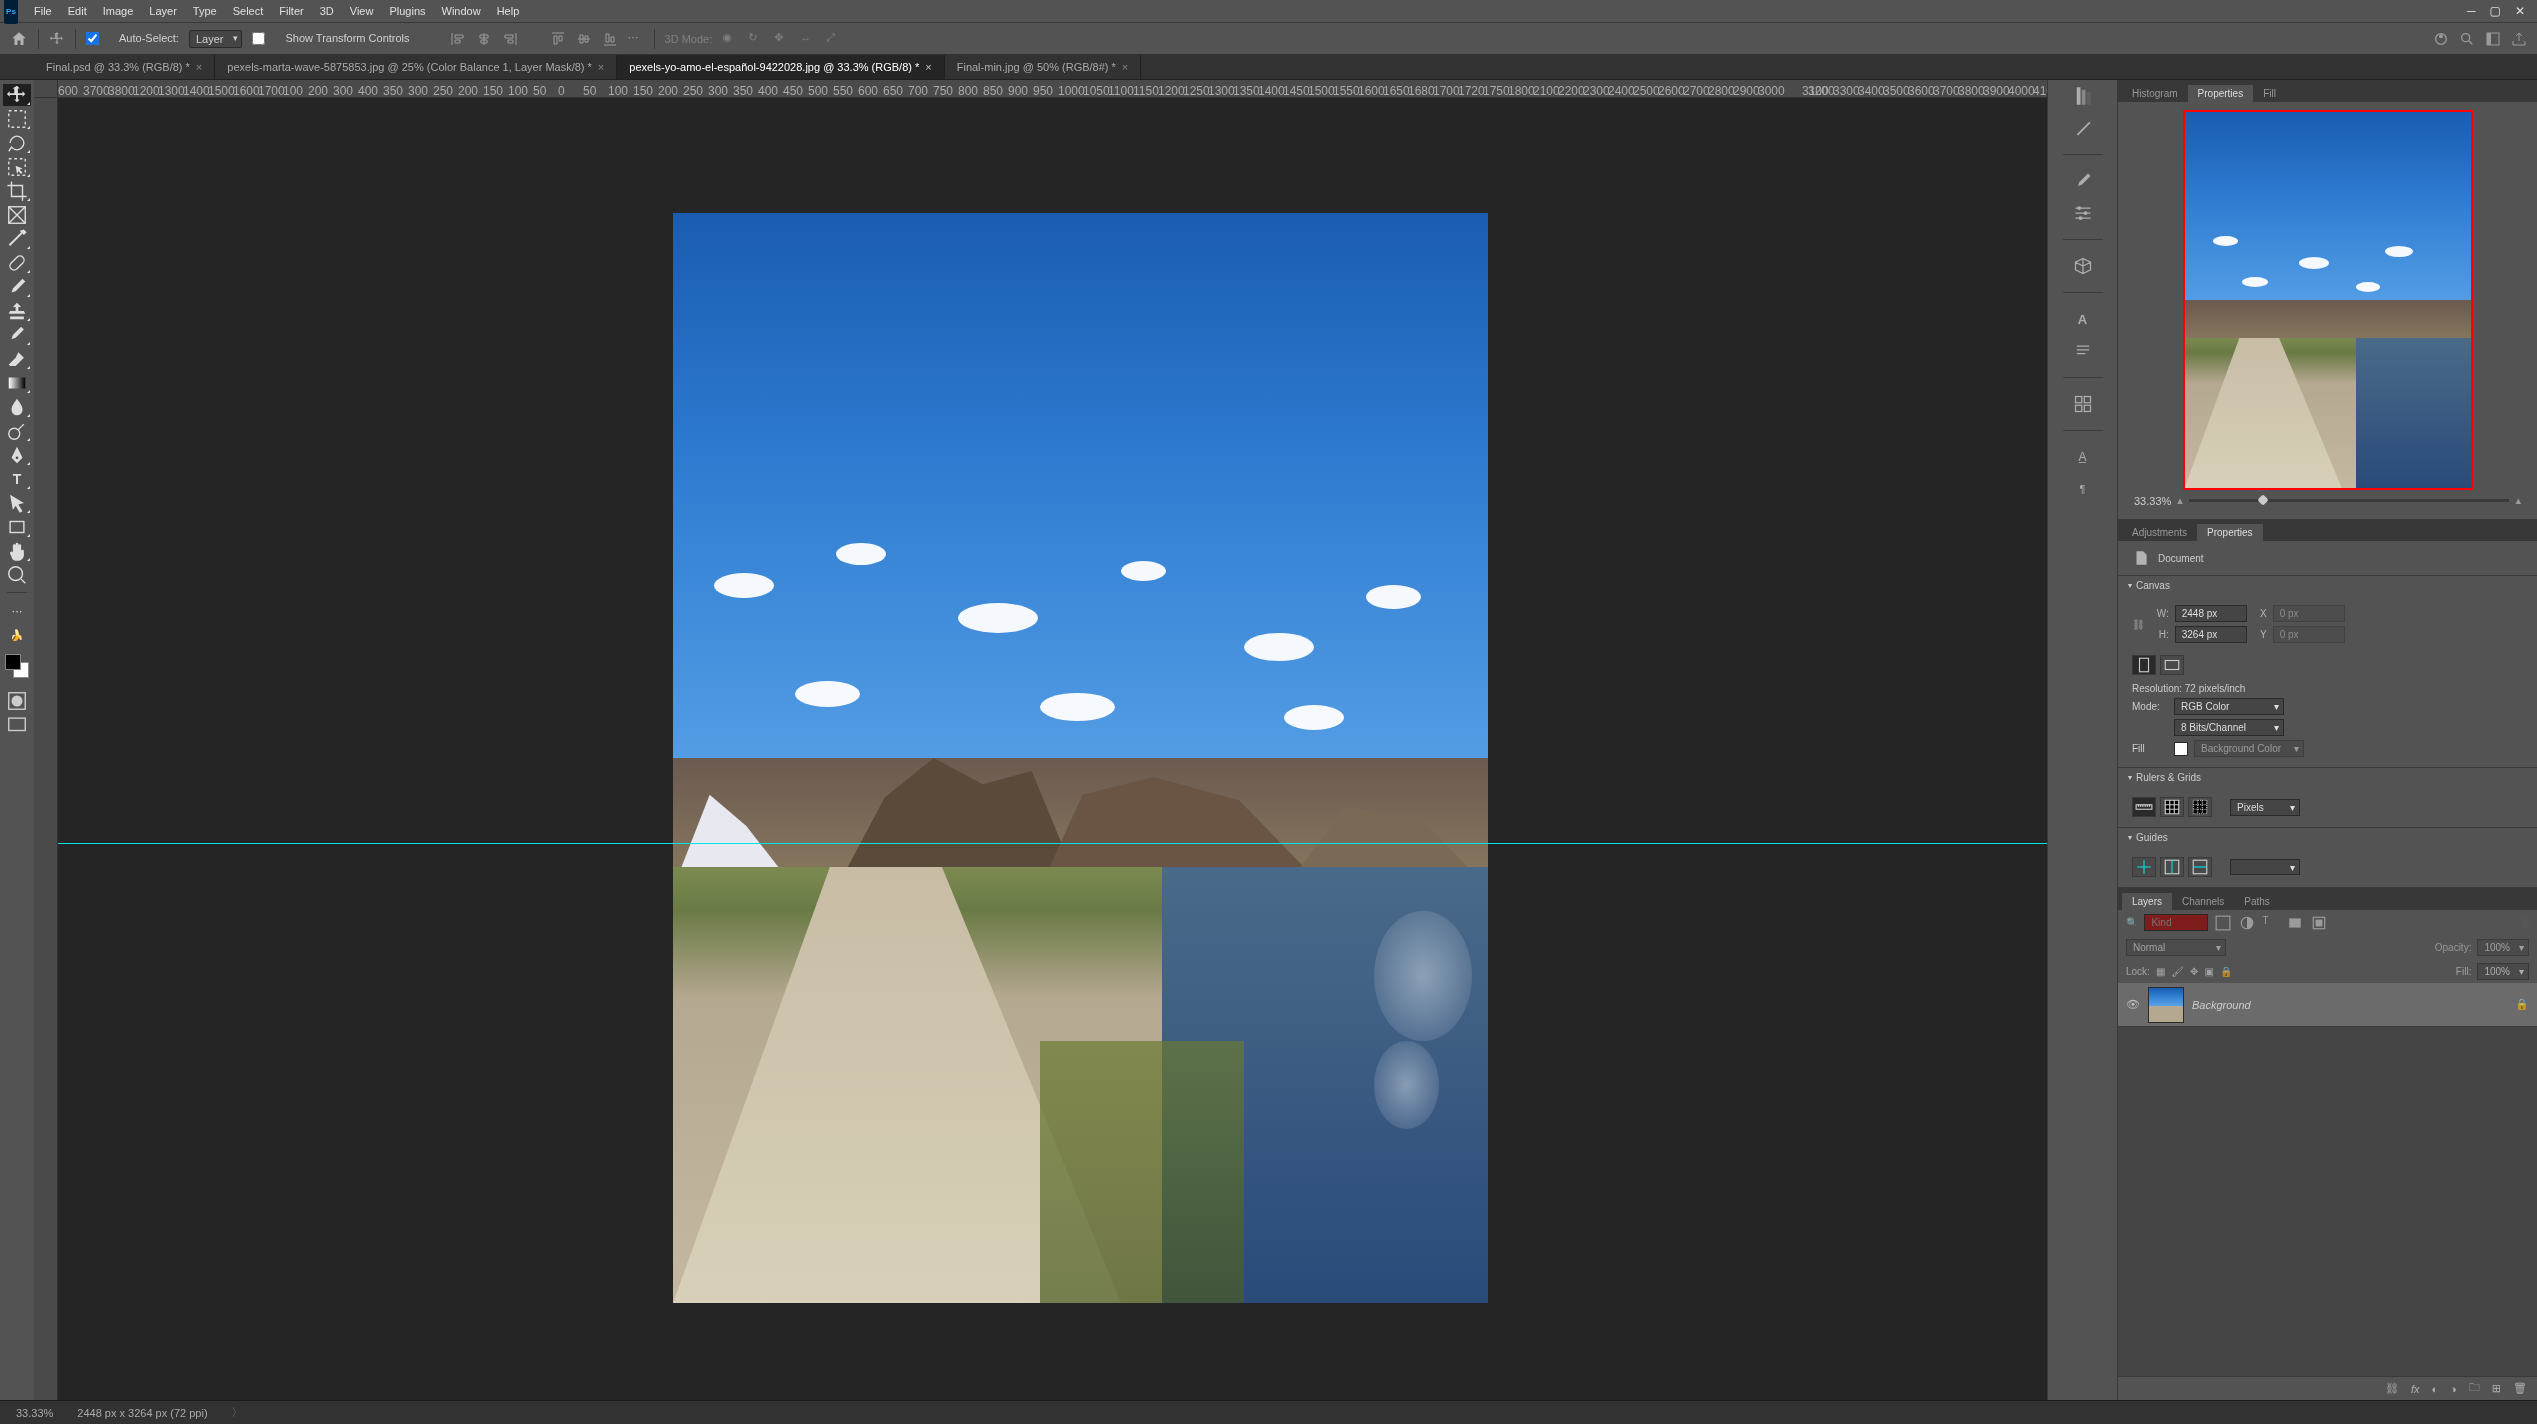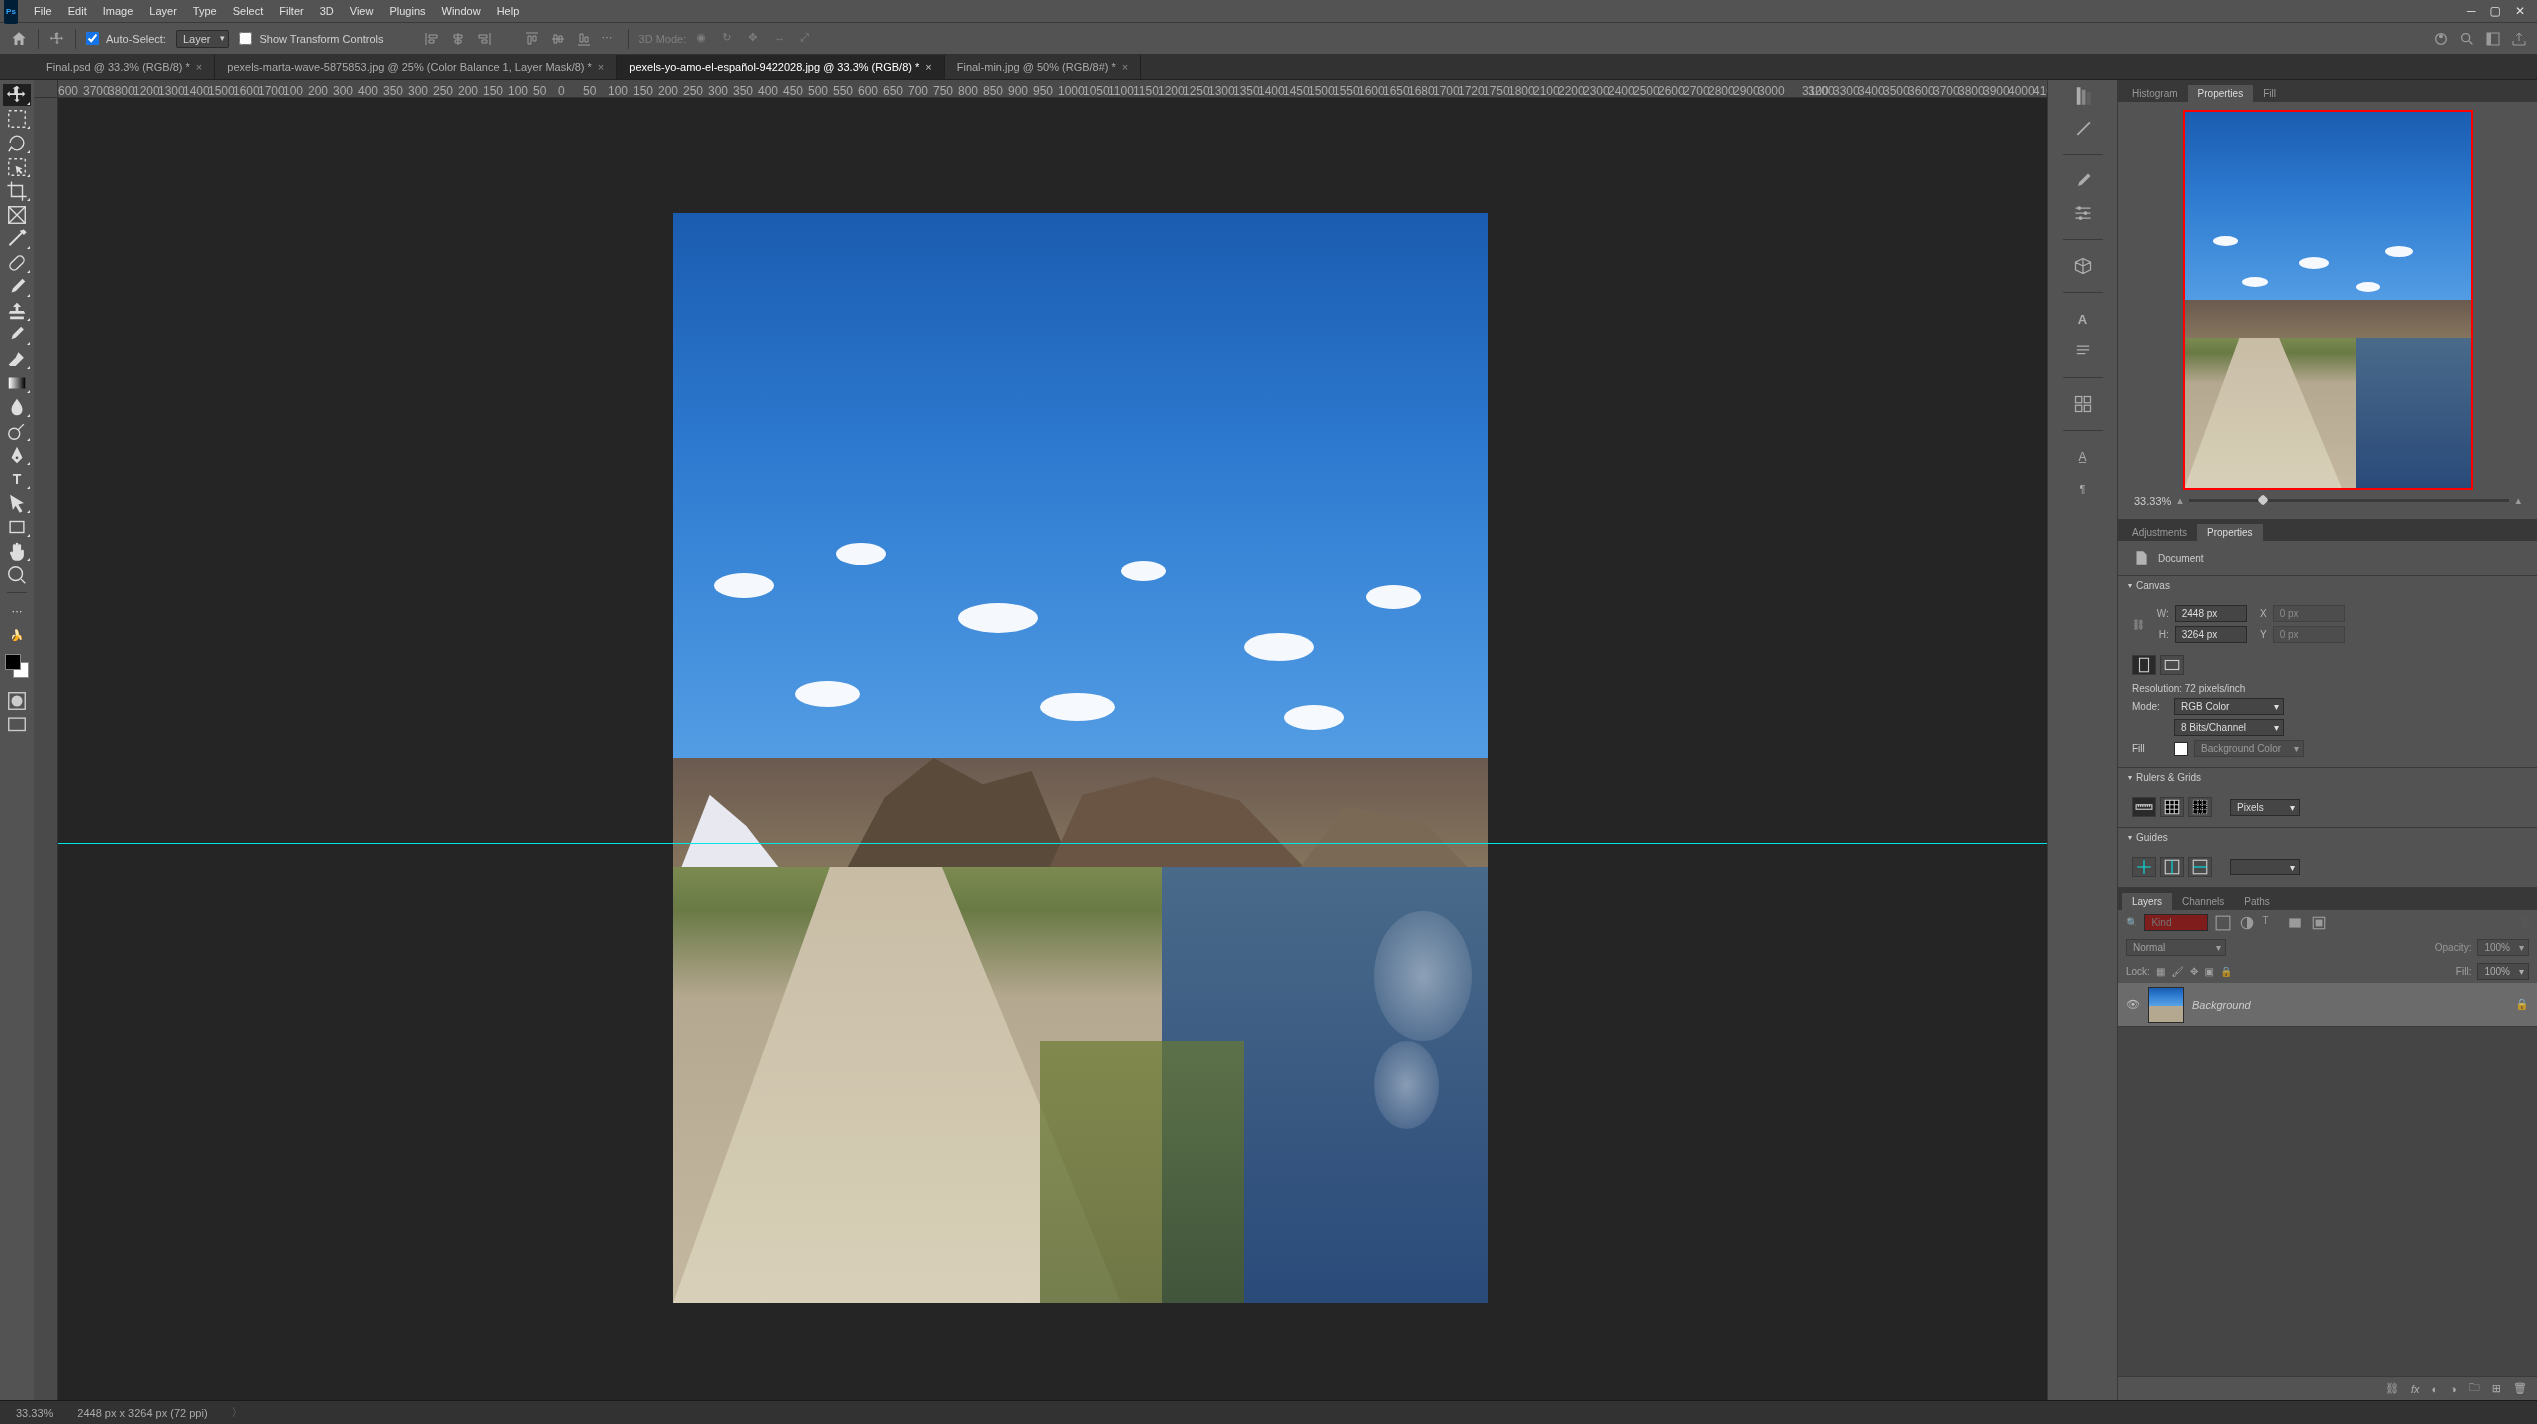--- a/index.html
+++ b/index.html
@@ -4,21 +4,21 @@
 <style>
 *{margin:0;padding:0;box-sizing:border-box;font-family:"Segoe UI",Tahoma,sans-serif;user-select:none}
 body{background:#323232;color:#c8c8c8;font-size:11px;overflow:hidden;width:2537px;height:1424px;position:relative}
 .menubar{height:22px;background:#535353;display:flex;align-items:center;padding:0 4px;color:#e0e0e0}
 .menubar .logo{width:14px;height:26px;background:#001e36;color:#31a8ff;font-size:8px;font-weight:bold;display:flex;align-items:center;justify-content:center;margin-right:8px;border-radius:2px}
 .menubar .mitem{padding:0 8px;cursor:pointer}
 .win-controls{margin-left:auto;display:flex;gap:14px;padding-right:8px;font-size:12px}
 .optionsbar{height:32px;background:#535353;border-top:1px solid #383838;display:flex;align-items:center;padding:0 10px;gap:10px;color:#d0d0d0}
 .ob-home{width:18px;height:18px;opacity:.8}
 .ob-sep{width:1px;height:20px;background:#3a3a3a}
-.ob-check{display:flex;align-items:center;gap:7px}
+.ob-check{display:flex;gap:20px}
 .ob-check input{accent-color:#1473e6}
 .ob-drop{background:#454545;border:1px solid #2a2a2a;padding:2px 18px 2px 6px;position:relative;border-radius:2px}
 .ob-drop::after{content:"▾";position:absolute;right:4px;top:2px;font-size:9px}
 .ob-icon{width:16px;height:16px;opacity:.6;cursor:pointer}
 .ob-right{margin-left:auto;display:flex;gap:10px;align-items:center}
 .ob-disabled{opacity:.35}
 .tabstrip{height:26px;background:#323232;border-bottom:1px solid #202020;display:flex;align-items:flex-end;padding-left:34px}
 .doc-tab{height:24px;padding:0 12px;display:flex;align-items:center;gap:6px;color:#aaa;font-size:11px;border-right:1px solid #202020;cursor:pointer}
 .doc-tab.active{background:#252525;color:#fff}
 .doc-tab .close{opacity:.7;font-size:11px}

